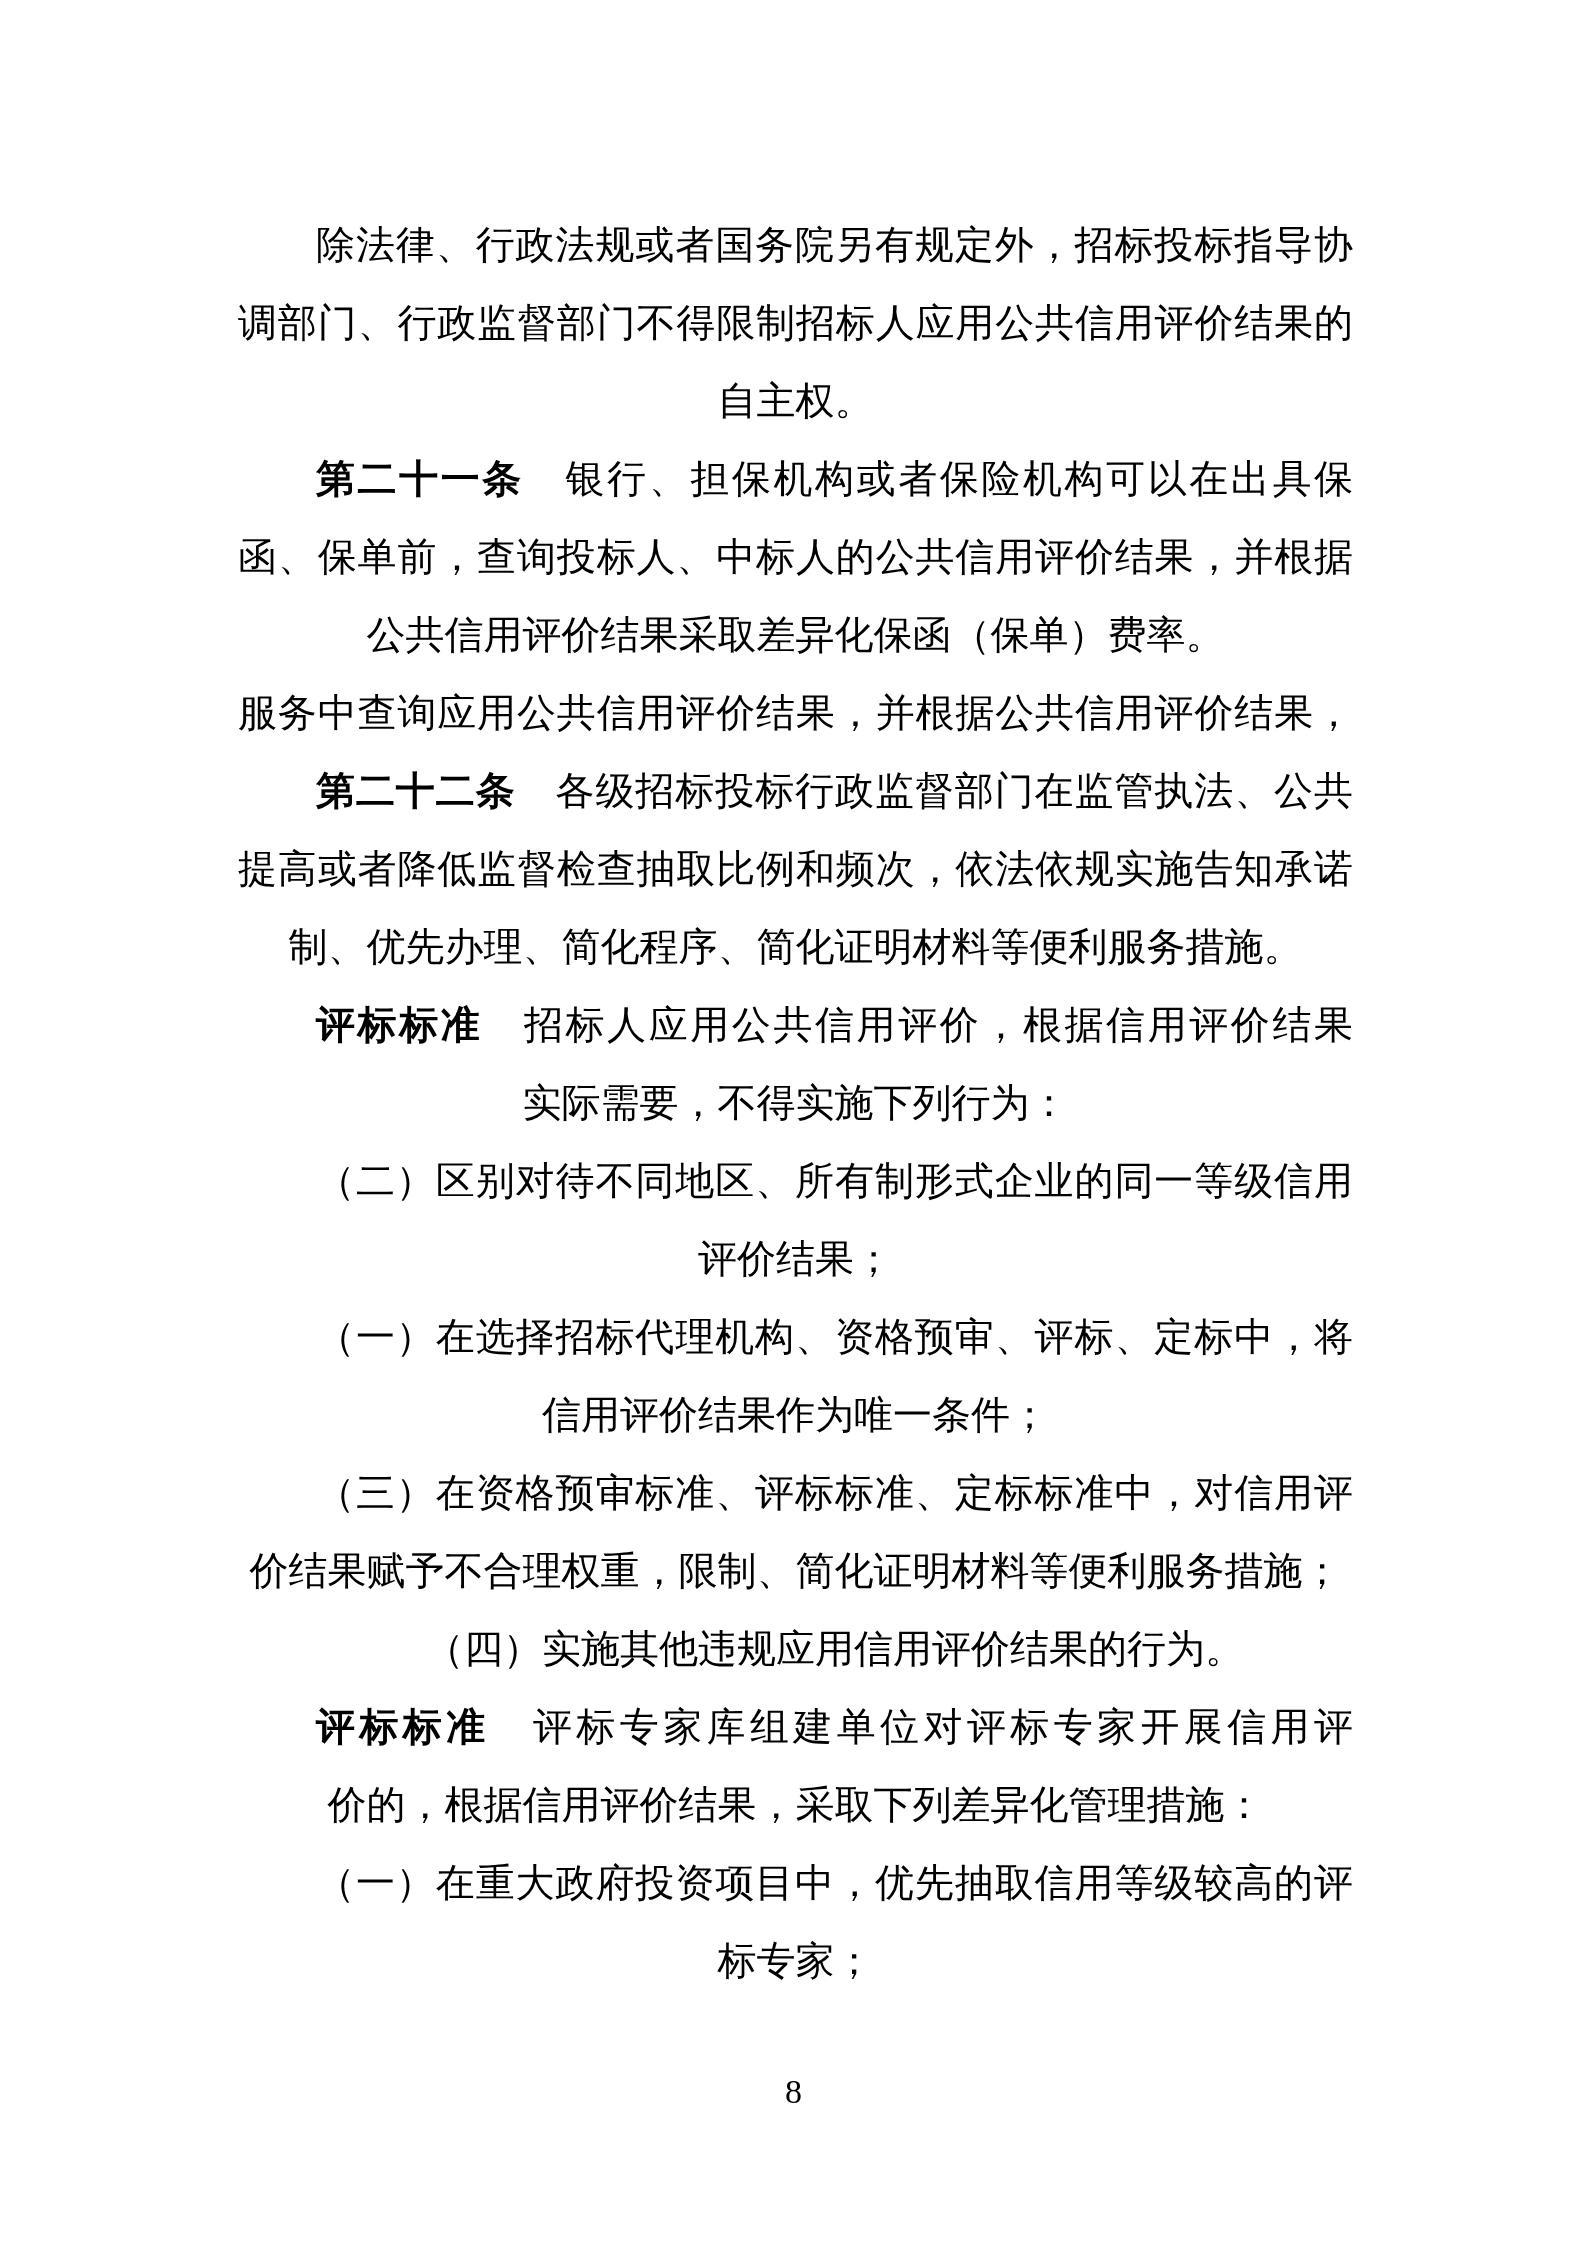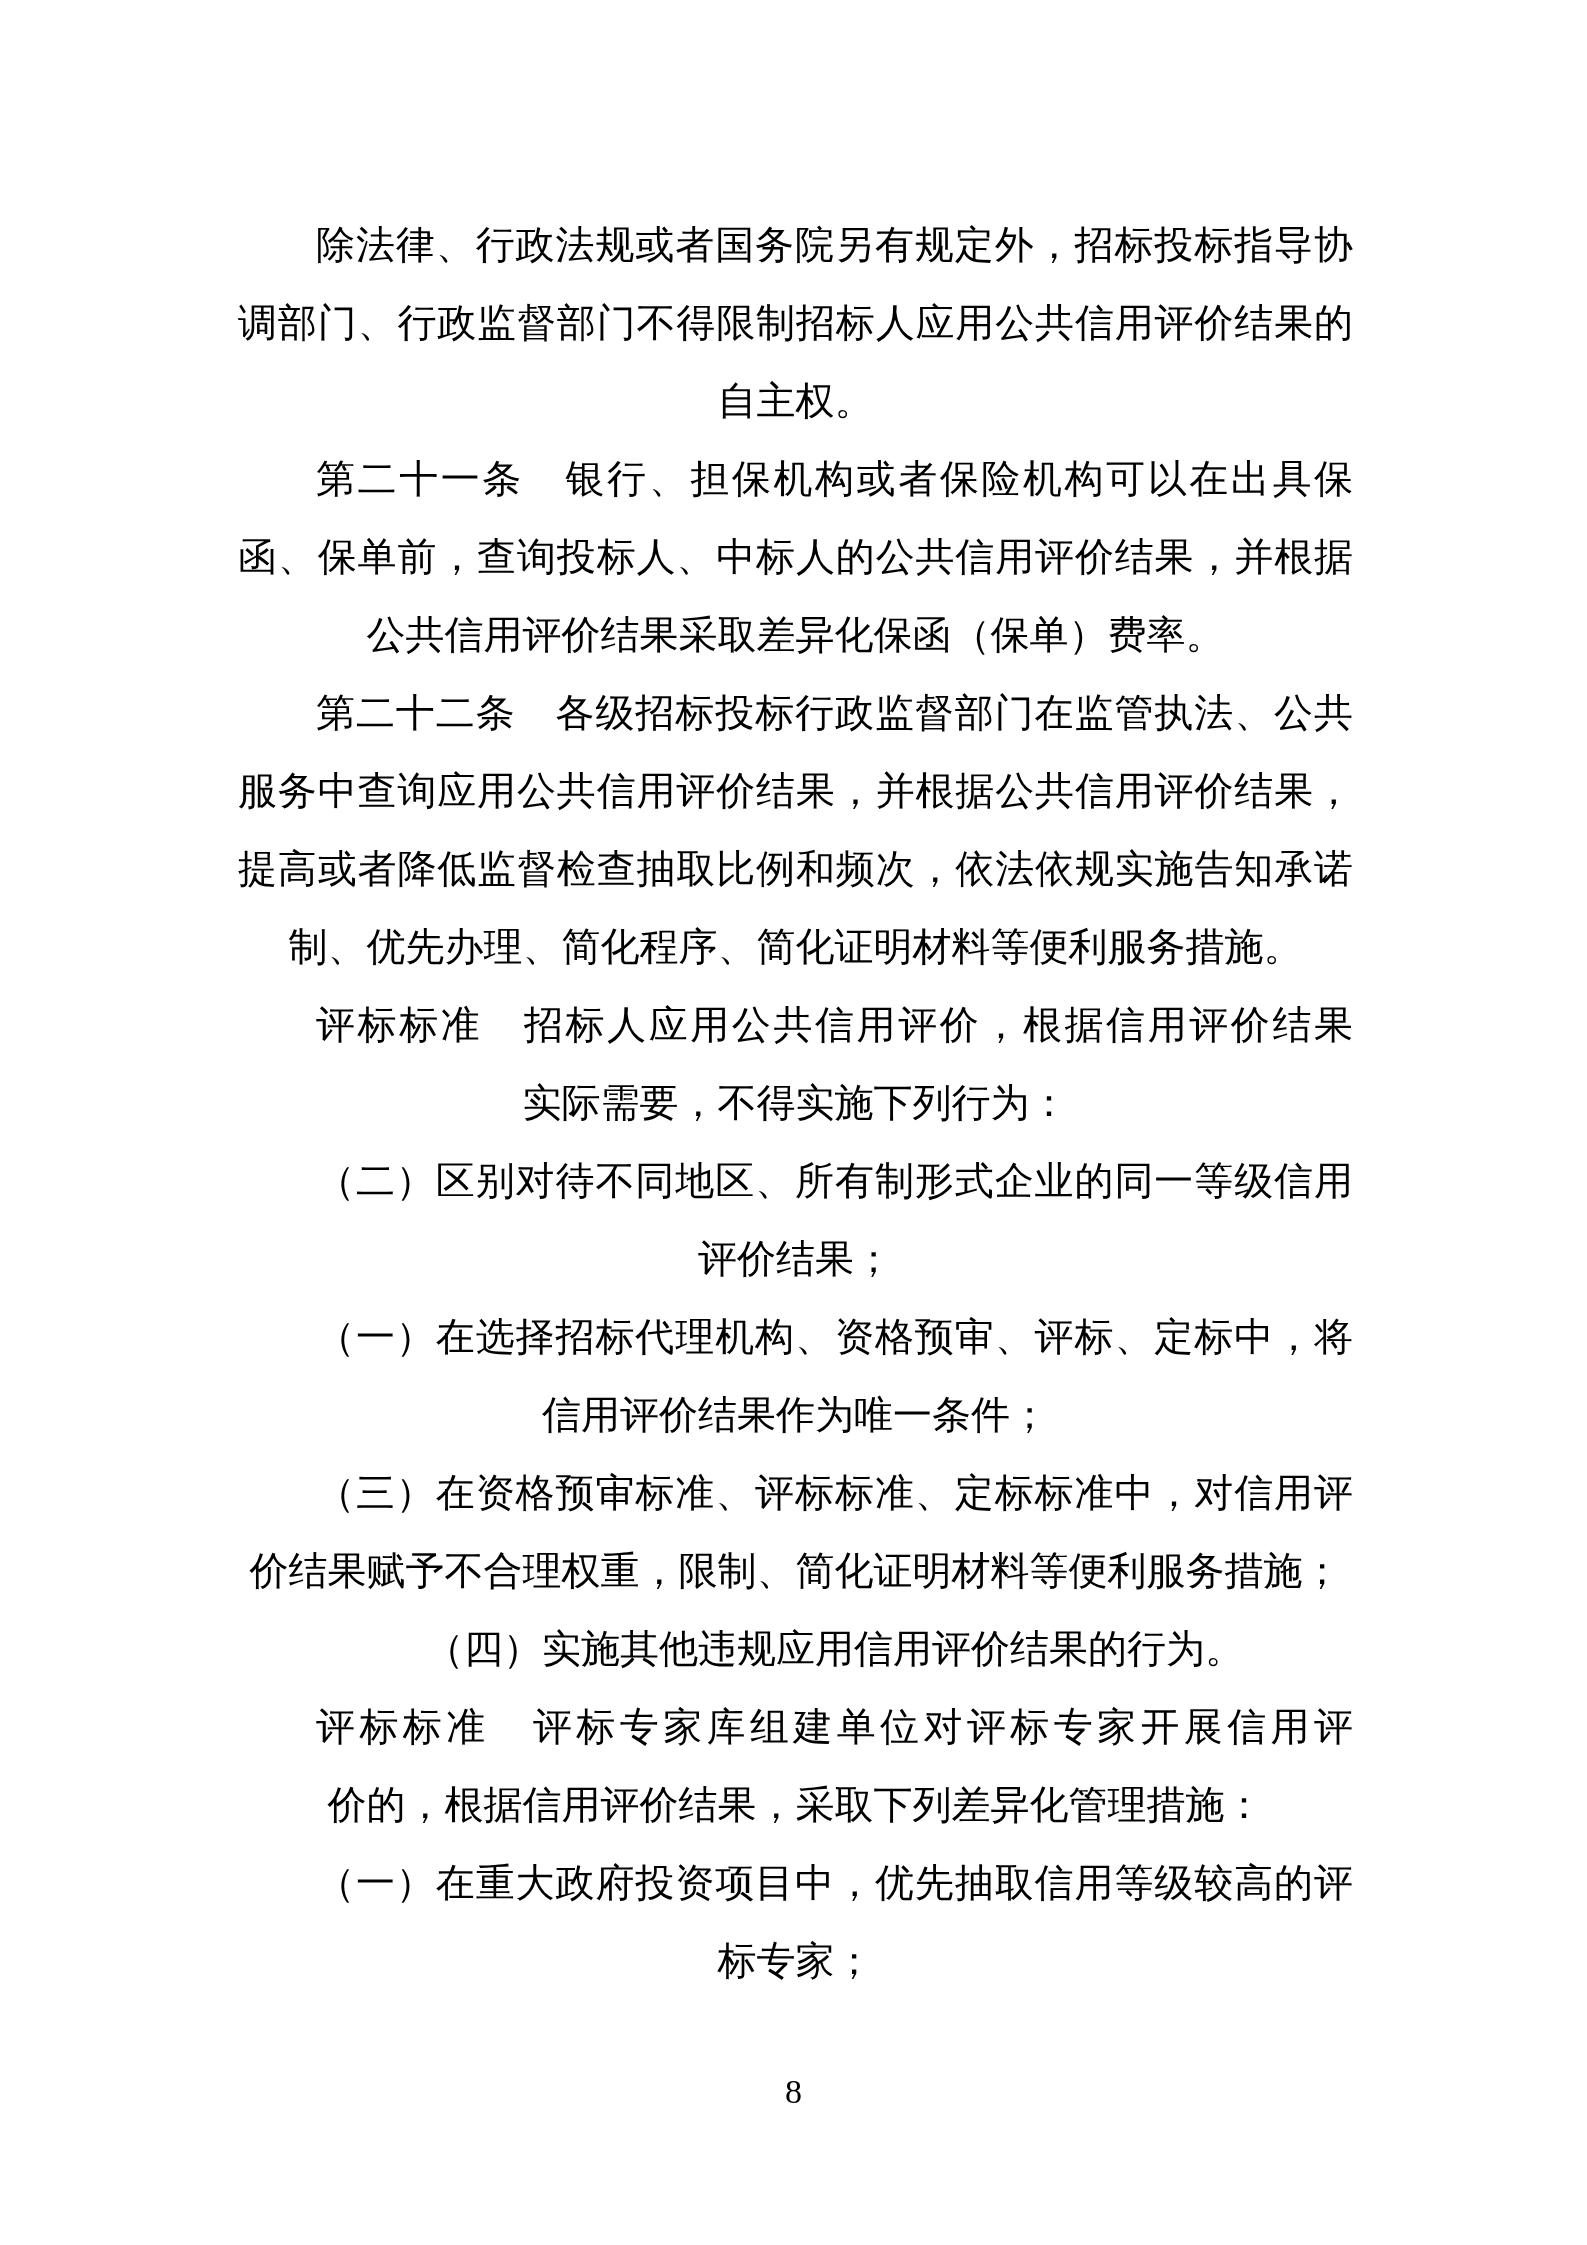--- a/index.html
+++ b/index.html
@@ -39,21 +39,21 @@
   .line.indent {
     padding-left: 78px;
   }
   .line.fill.indent {
     width: 1037px; 
   }
   .run {
     font-family: Liberation Sans, sans-serif;
   }
   .run.art {
-    font-weight: 400;
+    font-weight: 700;
     font-family: "Liberation Sans", sans-serif;
   }
   .page-footer {
     position: absolute;
     top: 2072px;
     left: 0;
     width: 1587px;
     text-align: center;
     font-size: 34px;
     line-height: 40px;
@@ -70,22 +70,22 @@
         <div class="line indent fill"><span class="run">除法律、行政法规或者国务院另有规定外，招标投标指导协</span></div>
         <div class="line fill"><span class="run">调部门、行政监督部门不得限制招标人应用公共信用评价结果的</span></div>
         <div class="line"><span class="run">自主权。</span></div>
       </div>
       <div class="paragraph">
         <div class="line indent fill"><span class="run art">第二十一条</span><span class="run">　银行、担保机构或者保险机构可以在出具保</span></div>
         <div class="line fill"><span class="run">函、保单前，查询投标人、中标人的公共信用评价结果，并根据</span></div>
         <div class="line"><span class="run">公共信用评价结果采取差异化保函（保单）费率。</span></div>
       </div>
       <div class="paragraph">
+        <div class="line fill"><span class="run">服务中查询应用公共信用评价结果，并根据公共信用评价结果，</span></div>
         <div class="line indent fill"><span class="run art">第二十二条</span><span class="run">　各级招标投标行政监督部门在监管执法、公共</span></div>
-        <div class="line fill"><span class="run">服务中查询应用公共信用评价结果，并根据公共信用评价结果，</span></div>
         <div class="line fill"><span class="run">提高或者降低监督检查抽取比例和频次，依法依规实施告知承诺</span></div>
         <div class="line"><span class="run">制、优先办理、简化程序、简化证明材料等便利服务措施。</span></div>
       </div>
       <div class="paragraph">
         <div class="line indent fill"><span class="run art">评标标准</span><span class="run">　招标人应用公共信用评价，根据信用评价结果</span></div>
         <div class="line"><span class="run">实际需要，不得实施下列行为：</span></div>
       </div>
       <div class="paragraph">
         <div class="line indent fill"><span class="run">（二）区别对待不同地区、所有制形式企业的同一等级信用</span></div>
         <div class="line"><span class="run">评价结果；</span></div>

